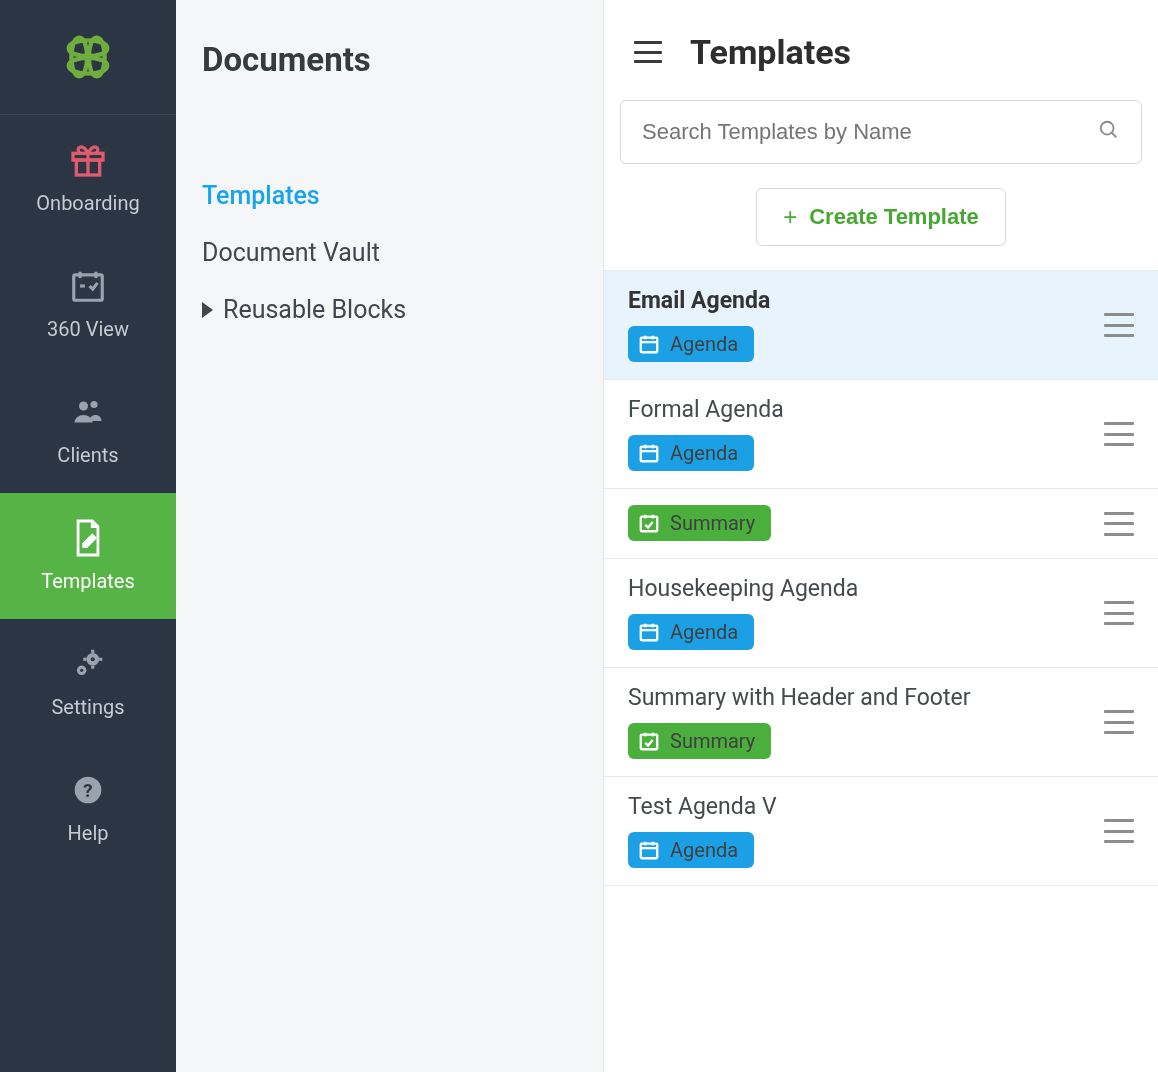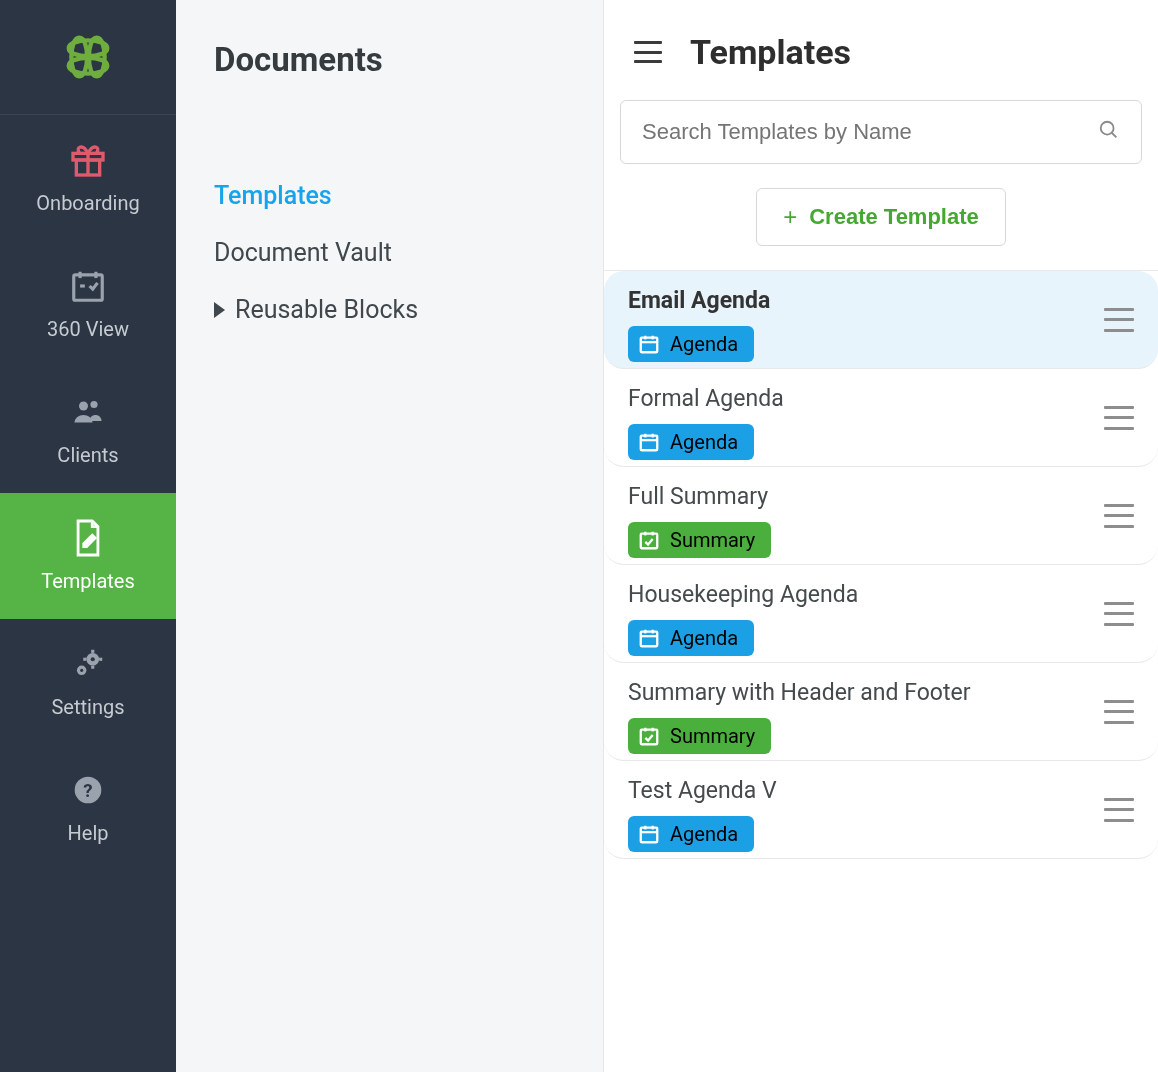--- a/index.html
+++ b/index.html
@@ -44,21 +44,21 @@
   .nav-item.active {
     background: #56b346;
     color: #ffffff;
   }
   .nav-item.onboarding .icon { color: #e05a6d; }
 
   
   .panel {
     width: 427px;
     background: #f5f6f8;
-    padding: 40px 38px;
+    padding: 40px 26px;
   }
   .panel h1 {
     font-size: 33px;
     font-weight: 700;
     color: #353b3f;
     margin-bottom: 88px;
   }
   .subnav-item {
     font-size: 25px;
     color: #40474d;
@@ -125,32 +125,31 @@
     font-size:22px;
     font-weight:600;
     display:flex; align-items:center; gap:12px;
     cursor:pointer;
   }
   .create-btn .plus { font-size:24px; font-weight:400; }
 
   .tlist { border-top:1px solid #e9e9e9; }
   .trow {
     border-bottom:1px solid #e9e9e9;
-    padding: 16px 24px 6px;
+    padding: 16px 24px 17px;
     display:flex; flex-direction:column; gap:12px;
     position:relative;
-    border-radius:20px;
   }
   .trow.sel { background:#e7f4fc; }
   .trow.sel .tname { font-weight:700; color:#333; }
   .tname { font-size:23px; color:#454a4d; }
   .tag {
     display:inline-flex; align-items:center; gap:10px;
     padding: 6px 16px 6px 10px;
-    border-radius:6px; color:#000000; font-size:20px; width:fit-content;
+    border-radius:6px; color:#404040; font-size:20px; width:fit-content;
   }
   .tag.agenda { background:#1ca0e5; }
   .tag.summary { background:#4aaf3c; }
   .tag .ticon { display:inline-flex; }
   .row-menu {
     position:absolute; right:24px; top:50%; transform:translateY(-50%);
     width:30px; height:24px;
   }
   .row-menu span, .row-menu::before, .row-menu::after {
     content:""; position:absolute; left:0; right:0; height:3px; background:#8d8d8d; border-radius:1px;
@@ -323,21 +322,20 @@
                 <line x1="16" y1="3" x2="16" y2="7"></line>
               </svg>
             </span>
             <span>Agenda</span>
           </div>
           <div class="row-menu">
             <span></span>
           </div>
         </div>
         <div class="trow">
-          <div class="tname">Full Summary</div>
           <div class="tag summary">
             <span class="ticon">
               <svg width="22" height="22" viewBox="0 0 24 24" fill="none" stroke="#fff" stroke-width="2.5">
                 <rect x="3" y="5" width="18" height="16" rx="1"></rect>
                 <line x1="8" y1="3" x2="8" y2="7"></line>
                 <line x1="16" y1="3" x2="16" y2="7"></line>
                 <path d="M8 14 l3 3 l5 -6"></path>
               </svg>
             </span>
             <span>Summary</span>

